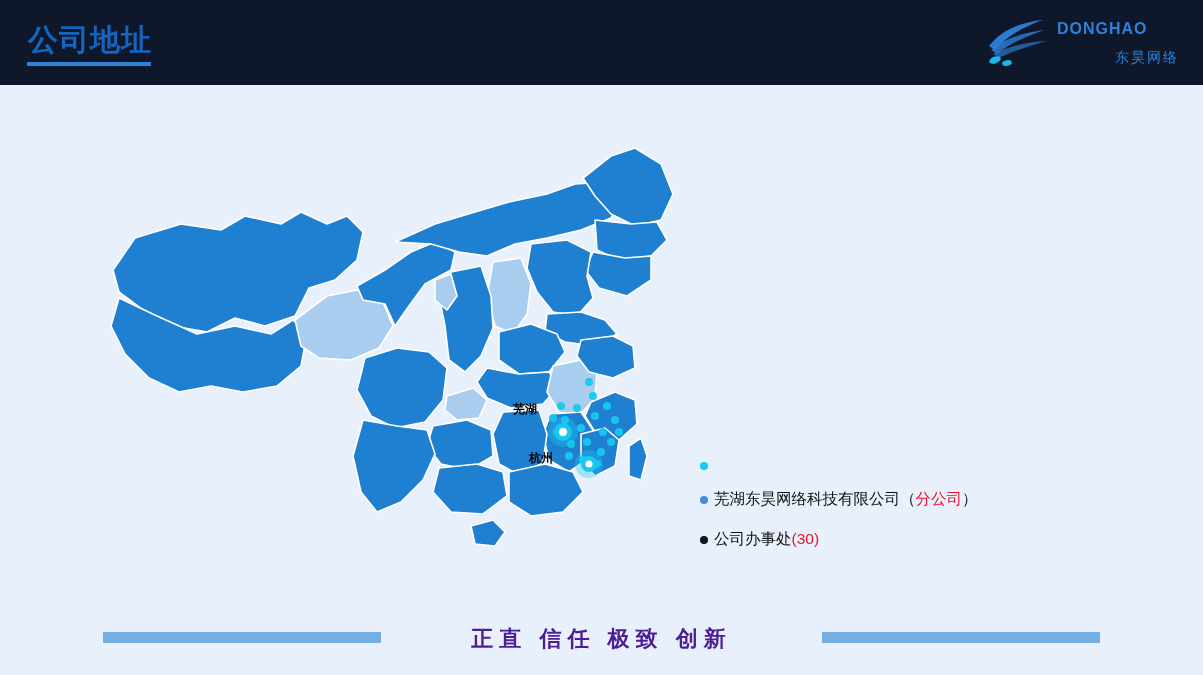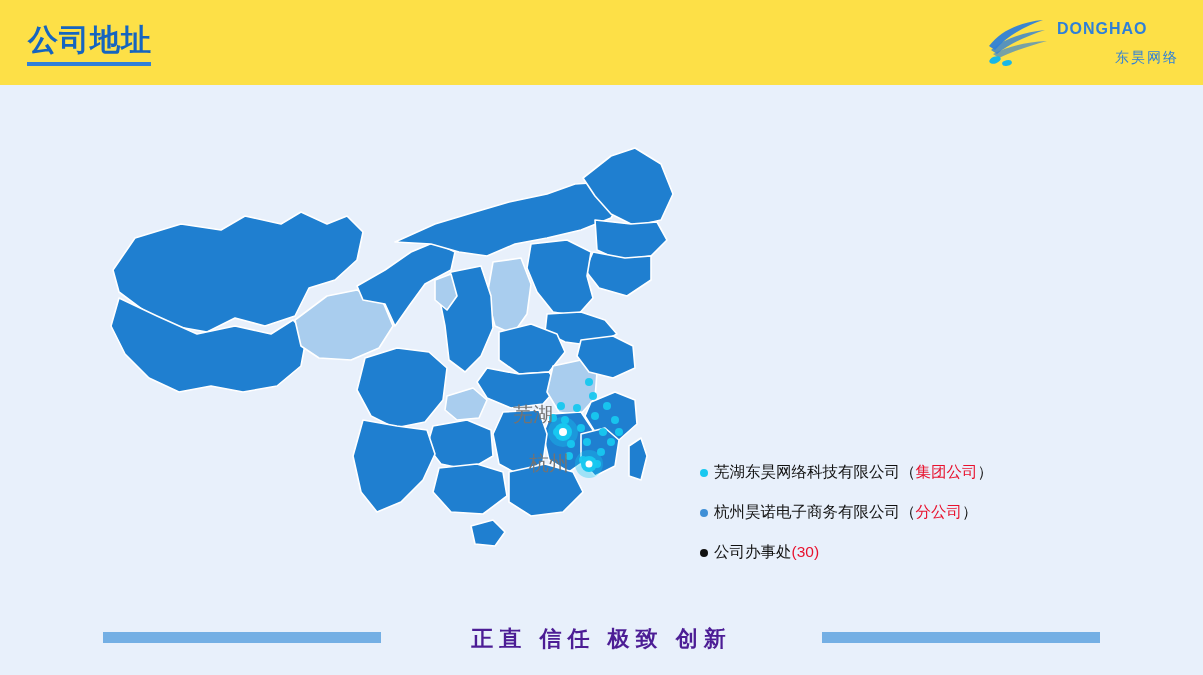--- a/index.html
+++ b/index.html
@@ -18,21 +18,21 @@
     width: 1203px;
     height: 675px;
     background: #e8f0fb;
   }
   
   .header {
     position: absolute;
     left: 0; top: 0;
     width: 1203px;
     height: 85px;
-    background: #fde047;
+    background: #0f172a;
   }
   .title {
     position: absolute;
     left: 28px;
     top: 20px;
     font-size: 30px;
     font-weight: bold;
     color: #1565c0;
     letter-spacing: 1px;
   }
@@ -78,23 +78,23 @@
   .map-area {
     position: absolute;
     left: 95px;
     top: 120px;
     width: 620px;
     height: 480px;
   }
   .map-svg { display: block; }
   .city-label {
     position: absolute;
-    font-size: 20px;
-    font-weight: normal;
-    color: #737373;
+    font-size: 12px;
+    font-weight: bold;
+    color: #000000;
     white-space: nowrap;
   }
   .city-wuhu { left: 418px; top: 281px; }
   .city-hangzhou { left: 434px; top: 330px; }
   
   .legend {
     position: absolute;
     left: 700px;
     top: 462px;
     width: 420px;
@@ -269,25 +269,24 @@
       </g>
     </svg>
 
     <div class="city-label city-wuhu">芜湖</div>
     <div class="city-label city-hangzhou">杭州</div>
   </div>
 
   <div class="legend">
     <div class="legend-row">
       <span class="legend-dot" style="background:#18c8f0"></span>
-      <span class="legend-text"><span>芜湖东昊网络科技有限公司（</span><span class="legend-hl">集团公司</span><span>）</span></span>
     </div>
     <div class="legend-row">
       <span class="legend-dot" style="background:#3f8fd6"></span>
-      <span class="legend-text"><span>杭州昊诺电子商务有限公司（</span><span class="legend-hl">分公司</span><span>）</span></span>
+      <span class="legend-text"><span>芜湖东昊网络科技有限公司（</span><span class="legend-hl">分公司</span><span>）</span></span>
     </div>
     <div class="legend-row">
       <span class="legend-dot" style="background:#111111"></span>
       <span class="legend-text"><span>公司办事处</span><span class="legend-hl">(30)</span><span></span></span>
     </div>
   </div>
 
   <div class="footer-bar-left"></div>
   <div class="footer-slogan">正直 信任 极致 创新</div>
   <div class="footer-bar-right"></div>

